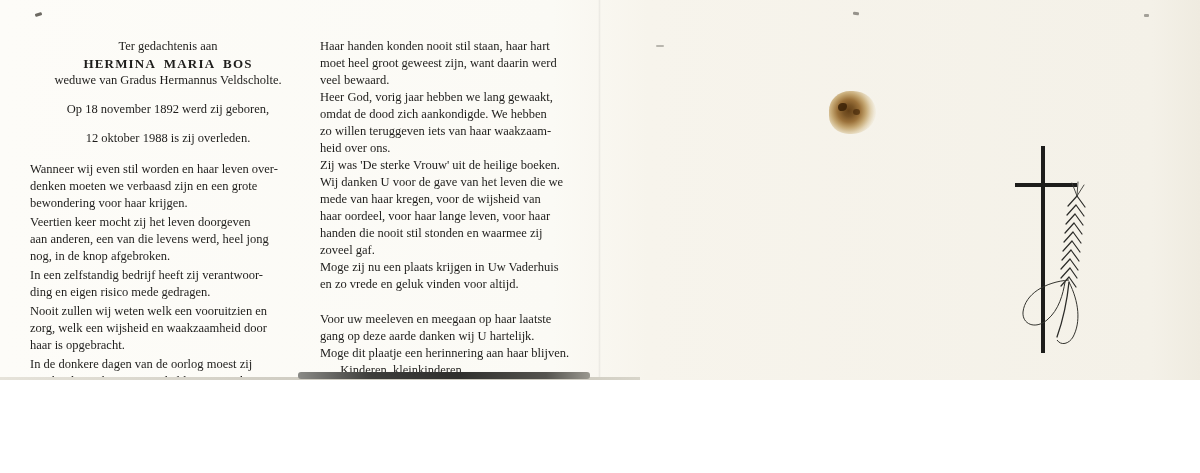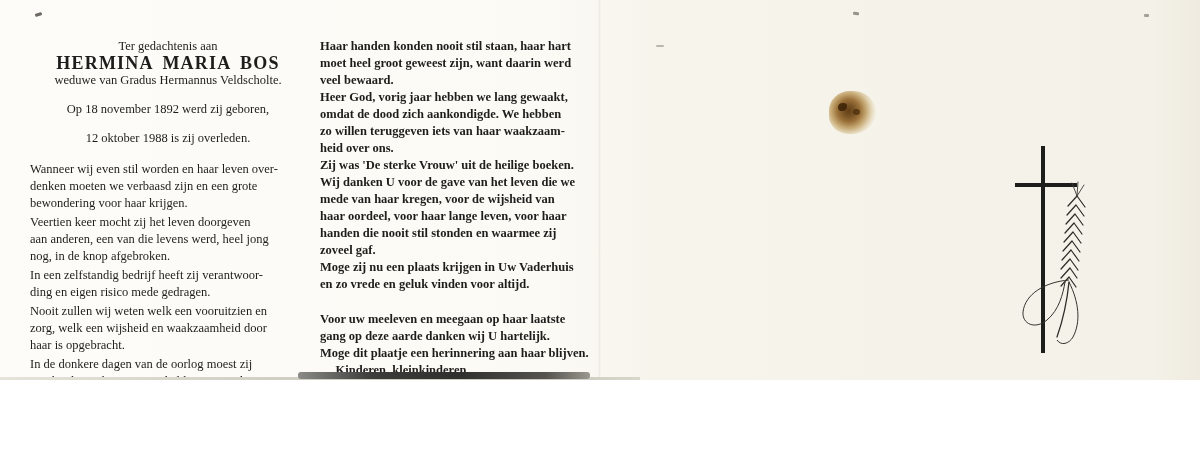--- a/index.html
+++ b/index.html
@@ -21,25 +21,25 @@
     background:linear-gradient(90deg,#e6e3da,#d2cfc5 40%,#c9c6bb 80%,#d8d5ca);
   }
   .bottom-dark{
     position:absolute;left:298px;bottom:1px;width:292px;height:7px;
     border-radius:3px;
     background:linear-gradient(90deg,#8a8a86,#3d3d3b 25%,#2f2f2d 55%,#55544f 85%,#9a988f);
     filter:blur(0.4px);
   }
   .col{position:absolute;top:38px;font-size:12.5px;line-height:17px;}
   .col-left{left:30px;width:276px;}
-  .col-mid{left:320px;width:262px;font-weight:bold;}
+  .col-mid{left:320px;width:262px;}
   .col p{margin:0;white-space:pre;}
   .center{text-align:center;white-space:normal;}
   .dedication{margin-bottom:19px;}
-  .name{font-weight:bold;letter-spacing:1.2px;word-spacing:4px;margin-bottom:18px;font-size:18px;}
+  .name{font-weight:bold;letter-spacing:1.2px;word-spacing:4px;margin-bottom:18px;font-size:13px;}
   .widow{margin-bottom:17px;}
   .dates p{text-align:center;white-space:normal;margin:12px;}
   .body-block{margin-top:14px;}
   .body-block p{margin:0 0 2px 0;}
   .col-mid p{margin:0;}
   .gap-before{margin-top:18px !important;}
   .signature{
     margin-top:14px;margin-left:100px;width:162px;
     text-align:center;white-space:pre-line !important;
   }

